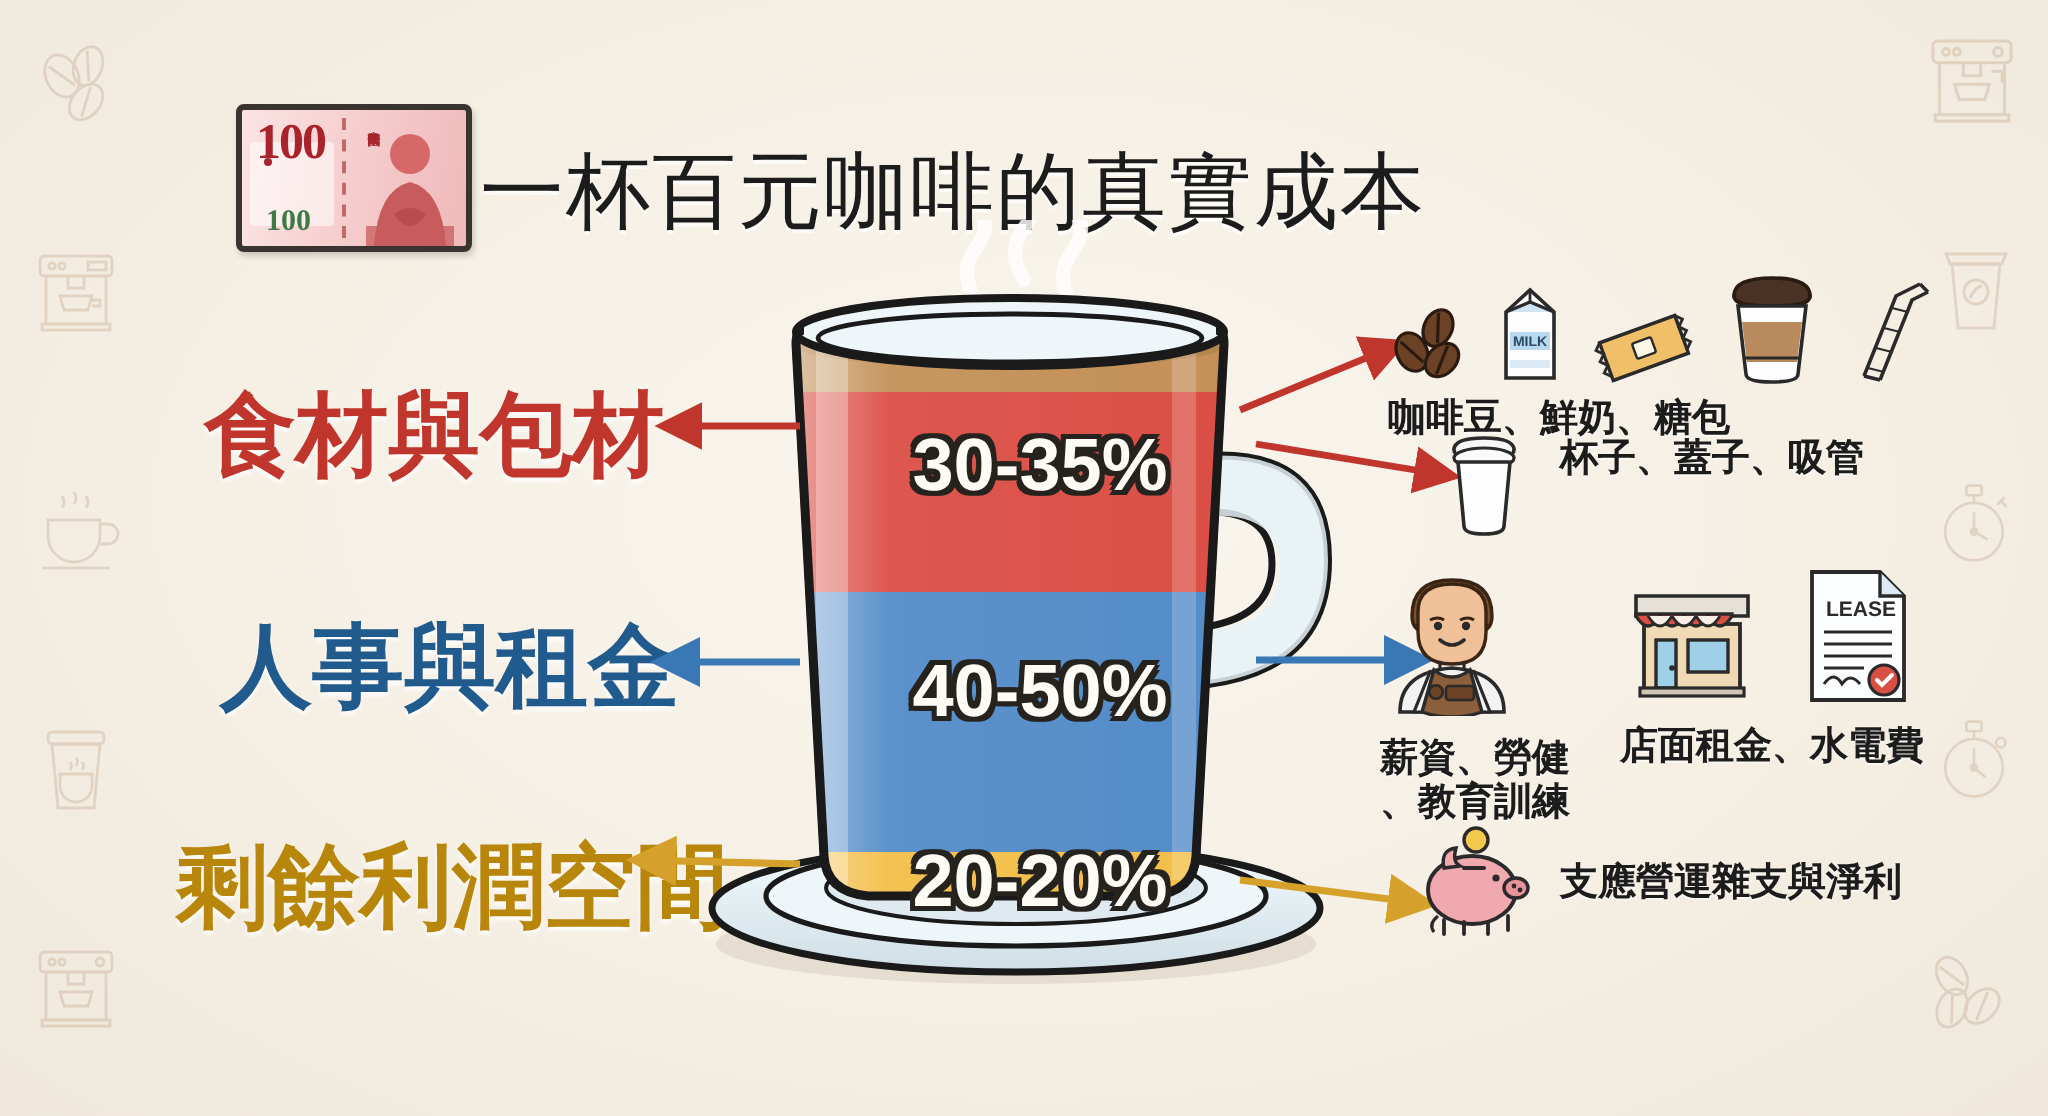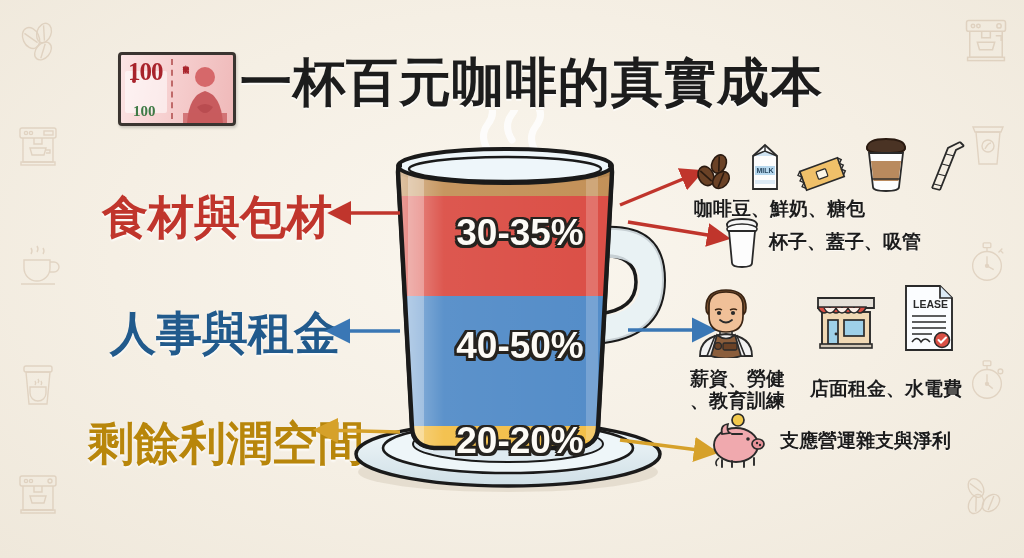--- a/index.html
+++ b/index.html
@@ -49,22 +49,22 @@
     border-left:2px dashed #c06a6a;
   }
   .bill-panel {
     position:absolute; left:4px; top:16px; width:42px; height:42px;
     background:rgba(255,255,255,.55); border-radius:2px;
   }
   .bill-dot { position:absolute; left:11px; top:24px; width:4px; height:4px; border-radius:50%; background:#a8232b; }
   .bill-portrait { position:absolute; right:4px; top:6px; width:48px; height:62px; }
 
   #title {
-    position:absolute; left:240px; top:26px;
-    font-size:52px; font-weight:700; color:#1c1c1c;
+    position:absolute; left:240px; top:46px;
+    font-size:42px; font-weight:400; color:#1c1c1c;
     letter-spacing:1px; white-space:nowrap;
     text-shadow:0 2px 0 rgba(255,255,255,.7);
   }
 
   
   .cat-label {
     position:absolute; font-size:46px; font-weight:800; white-space:nowrap;
     text-shadow:0 2px 2px rgba(255,255,255,.85);
   }
   #cat-food   { left:102px; top:187px;  color:#c0352c; }
@@ -98,28 +98,28 @@
   .rtext {
     font-size:19px; font-weight:700; color:#1c1c1c; white-space:nowrap;
     text-shadow:0 1px 0 rgba(255,255,255,.6);
   }
   .rtext.wrap { white-space:normal; width:110px; line-height:1.18; }
 
   #grp-ingredients { left:694px; top:134px; }
   #grp-ingredients .ricons { gap:14px; }
   #grp-ingredients .rtext { margin-top:4px; }
 
-  #grp-cuplid { left:722px; top:216px; display:flex; align-items:center; gap:7px;font-family:Liberation Serif, serif; }
+  #grp-cuplid { left:722px; top:216px; display:flex; gap:18px;font-family:Liberation Serif, serif; }
 
   #grp-staff { left:690px; top:282px; }
   #grp-staff .rtext { margin-top:6px; }
 
   #grp-rent { left:810px; top:282px; }
   #grp-rent .ricons { gap:18px; }
-  #grp-rent .rtext { margin-top:22px; }
+  #grp-rent .rtext { margin-top:6px; }
 
   #grp-profit { left:708px; top:412px; display:flex; align-items:center; gap:10px; }
 
   
   #footnote {
     position:absolute; left:0; top:508px; width:1024px; text-align:center;
     font-size:19px; font-weight:700; color:#1f1c18;
     text-shadow:0 1px 0 rgba(255,255,255,.6);
   }
 </style>

